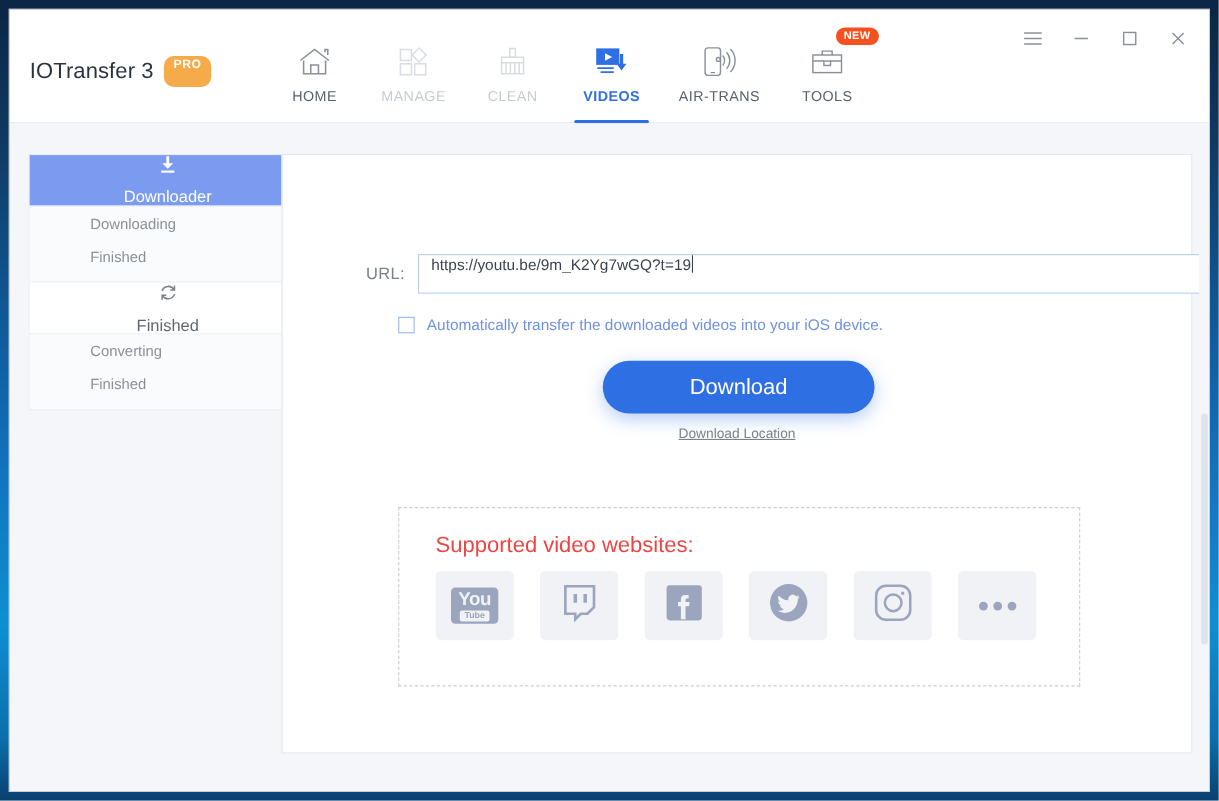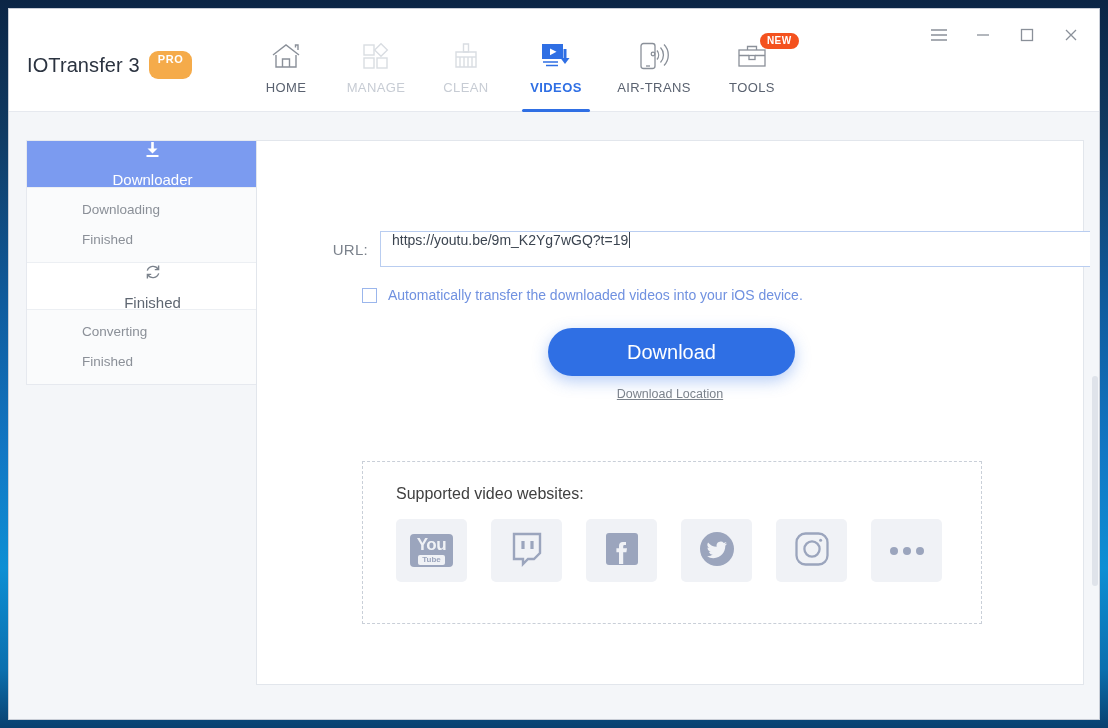--- a/index.html
+++ b/index.html
@@ -101,21 +101,21 @@
     position: absolute;
     left: 11px;
     right: 11px;
     bottom: 0;
     height: 3px;
     border-radius: 2px;
     background: #2f6fe4;
   }
   .new-badge {
     position: absolute;
-    top: 24px;
+    top: 16px;
     left: 53px;
     background: #f4511e;
     color: #fff;
     font-size: 10px;
     font-weight: bold;
     letter-spacing: .4px;
     padding: 2px 7px;
     border-radius: 8px;
     line-height: 1.2;
   }
@@ -165,21 +165,21 @@
     flex-direction: column;
   }
   .side-group-head.selected {
     background: #7b9bf0;
     color: #ffffff;
   }
   .side-sub {
     background: #fafbfc;
     border-top: 1px solid #eceff3;
     border-bottom: 1px solid #eceff3;
-    padding: 6px 0 8px 0;
+    padding: 0 0 8px 0;
   }
   .side-sub-item {
     height: 30px;
     display: flex;
     align-items: center;
     padding-left: 55px;
     font-size: 13.5px;
     color: #8b9098;
   }
   .side-icon { width: 19px; height: 19px; display:flex; align-items:center; justify-content:center; }
@@ -307,22 +307,22 @@
     left: 105px;
     top: 320px;
     width: 620px;
     height: 163px;
     border: 1px dashed #c9cfd8;
   }
   #supported-title {
     position: absolute;
     left: 33px;
     top: 23px;
-    font-size: 16px;
-    color: #404040;
+    font-size: 20px;
+    color: #ef4444;
   }
   #supported-icons {
     position: absolute;
     left: 33px;
     top: 57px;
     display: flex;
     gap: 24px;
   }
   .site-tile {
     width: 71px;

